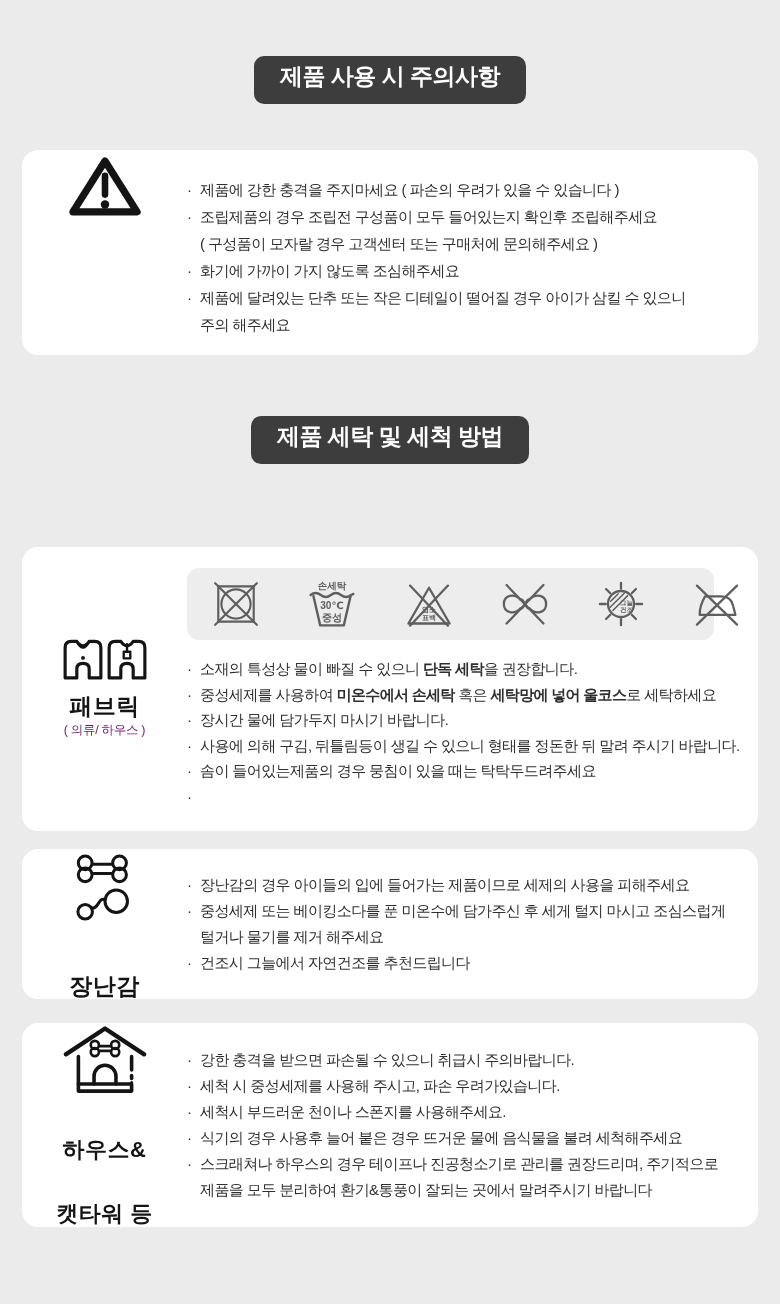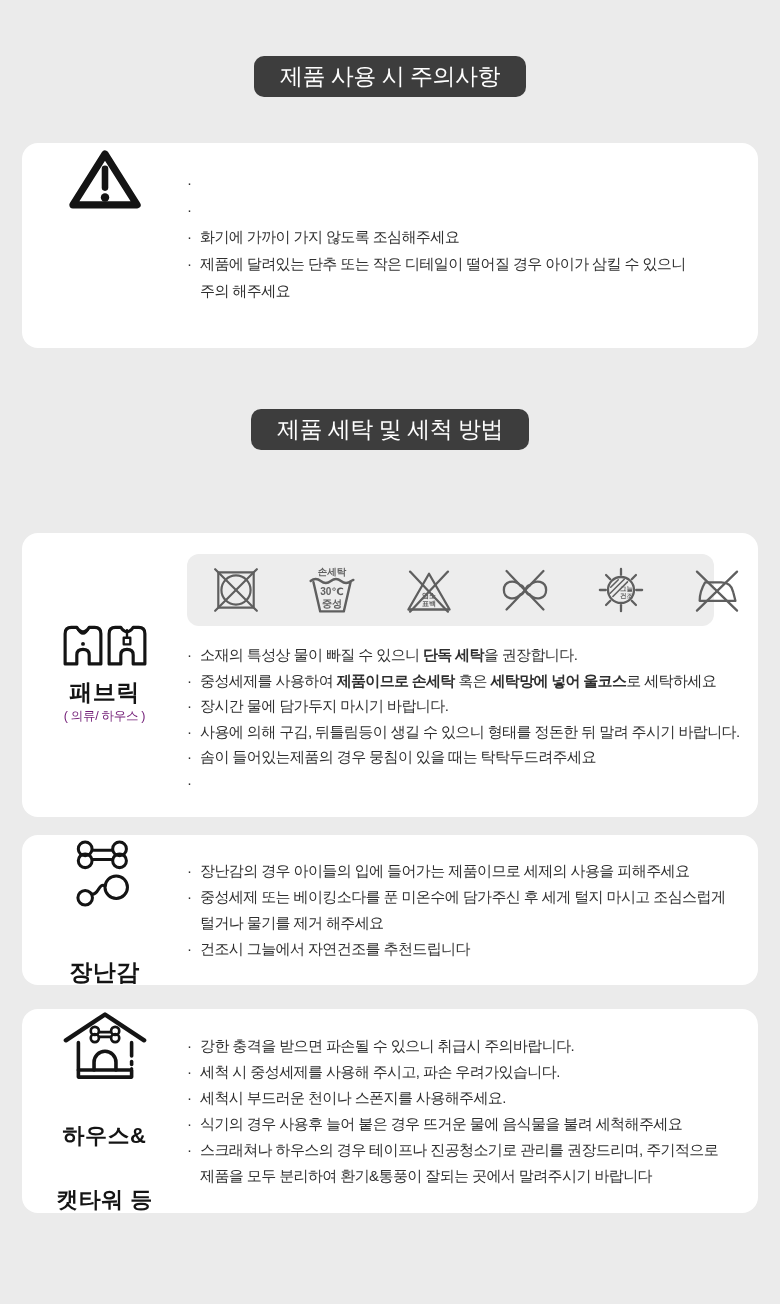--- a/index.html
+++ b/index.html
@@ -7,22 +7,22 @@
     width:780px;height:1304px;
     background:var(--bg,#ebebeb);
     font-family:"Liberation Sans","DejaVu Sans",sans-serif;
     color:var(--text,#2f2f2f);
   }
   .page{width:780px;height:1304px;overflow:hidden;position:relative;}
 
   .badge{
     width:max-content;margin:0 auto;
     background:var(--badge,#3d3d3d);color:#fff;
-    font-size:23px;font-weight:400;letter-spacing:-0.5px;
-    line-height:41px;height:41px;padding:0 26px;border-radius:10px;
+    font-size:23px;font-weight:700;letter-spacing:-0.5px;
+    line-height:41px;height:48px;padding:0 26px;border-radius:10px;
     text-align:center;
   }
   .badge-1{margin-top:56px;}
   .badge-2{margin-top:61px;}
 
   .card{
     background:var(--card,#ffffff);
     border-radius:16px;margin:0 22px;display:flex;overflow:hidden;
   }
   .card-usage{margin-top:46px;height:205px;}
@@ -81,23 +81,25 @@
           <polygon points="24,7 44.5,39.5 3.5,39.5" fill="none" stroke="#141414" stroke-width="4.6" stroke-linejoin="round"></polygon>
           <line x1="24" y1="16.5" x2="24" y2="28.5" stroke="#141414" stroke-width="4.2" stroke-linecap="round"></line>
           <circle cx="24" cy="34.8" r="2.7" fill="#141414"></circle>
         </svg>
       </span>
     </div>
     <div class="content-col">
       <div class="bullets" id="usage-bullets">
           <div class="bullet">
             <span class="dot">·</span>
-          </div>
-          <div class="bullet">
-            <span class="dot">·</span>
+            <span class="bt">제품에 강한 충격을 주지마세요 ( 파손의 우려가 있을 수 있습니다 )</span>
+          </div>
+          <div class="bullet">
+            <span class="dot">·</span>
+            <span class="bt">조립제품의 경우 조립전 구성품이 모두 들어있는지 확인후 조립해주세요<br>( 구성품이 모자랄 경우 고객센터 또는 구매처에 문의해주세요 )</span>
           </div>
           <div class="bullet">
             <span class="dot">·</span>
             <span class="bt">화기에 가까이 가지 않도록 조심해주세요</span>
           </div>
           <div class="bullet">
             <span class="dot">·</span>
             <span class="bt">제품에 달려있는 단추 또는 작은 디테일이 떨어질 경우 아이가 삼킬 수 있으니<br>주의 해주세요</span>
           </div>
         </div>
@@ -187,21 +189,21 @@
           </svg>
         </span>
       </div>
       <div class="bullets" id="fabric-bullets">
           <div class="bullet">
             <span class="dot">·</span>
             <span class="bt">소재의 특성상 물이 빠질 수 있으니 <strong>단독 세탁</strong>을 권장합니다.</span>
           </div>
           <div class="bullet">
             <span class="dot">·</span>
-            <span class="bt">중성세제를 사용하여 <strong>제품이므로 손세탁</strong> 혹은 <strong>세탁망에 넣어 울코스</strong>로 세탁하세요</span>
+            <span class="bt">중성세제를 사용하여 <strong>미온수에서 손세탁</strong> 혹은 <strong>세탁망에 넣어 울코스</strong>로 세탁하세요</span>
           </div>
           <div class="bullet">
             <span class="dot">·</span>
             <span class="bt">장시간 물에 담가두지 마시기 바랍니다.</span>
           </div>
           <div class="bullet">
             <span class="dot">·</span>
             <span class="bt">사용에 의해 구김, 뒤틀림등이 생길 수 있으니 형태를 정돈한 뒤 말려 주시기 바랍니다.</span>
           </div>
           <div class="bullet">

